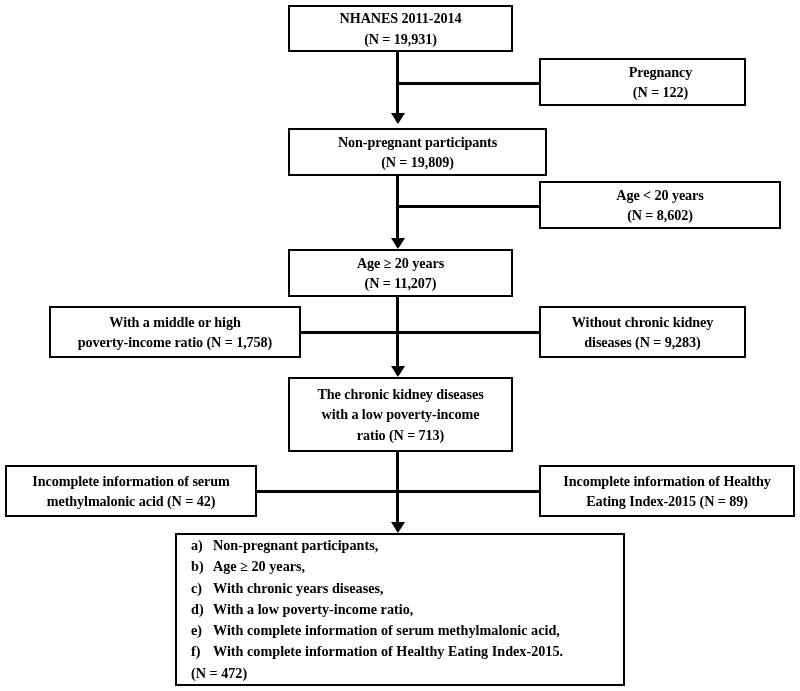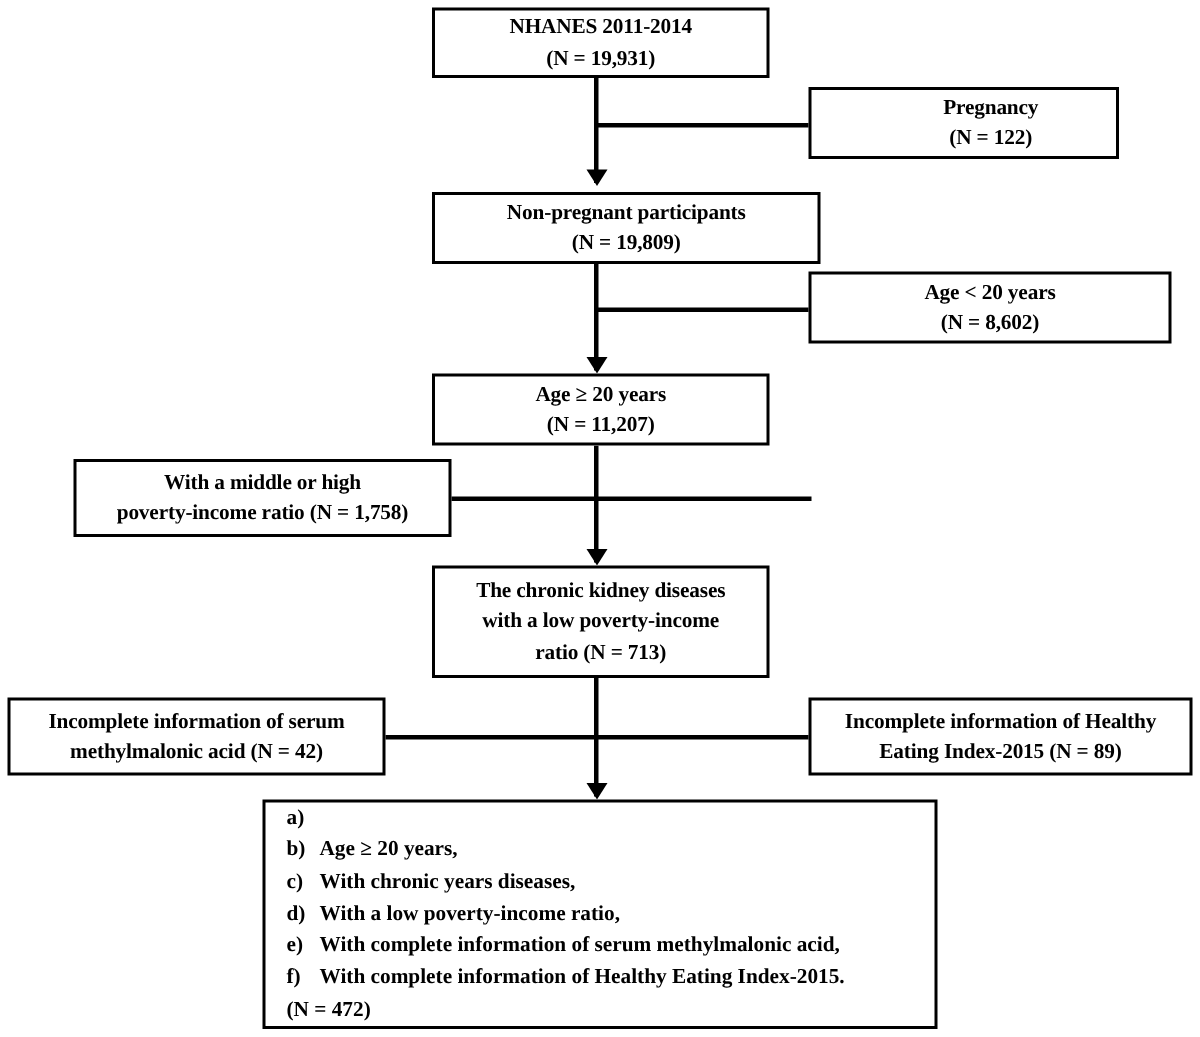--- a/index.html
+++ b/index.html
@@ -132,40 +132,45 @@
   <div class="box" style="left:288px; top:249px; width:225px; height:48px;">
     <span class="ln">Age ≥ 20 years</span>
     <span class="ln">(N = 11,207)</span>
   </div>
 
   <div class="box" style="left:5px; top:306px; width:252px; height:52px;margin-left:44px;">
     <span class="ln">With a middle or high</span>
     <span class="ln">poverty-income ratio (N = 1,758)</span>
   </div>
 
+  <div class="box" style="left:539px; top:306px; width:207px; height:52px;">
+    <span class="ln">Without chronic kidney</span>
+    <span class="ln">diseases (N = 9,283)</span>
+  </div>
 
   <div class="box" style="left:288px; top:377px; width:225px; height:75px;">
     <span class="ln">The chronic kidney diseases</span>
     <span class="ln">with a low poverty-income</span>
     <span class="ln">ratio (N = 713)</span>
   </div>
 
   <div class="box" style="left:5px; top:465px; width:252px; height:52px;">
     <span class="ln">Incomplete information of serum</span>
     <span class="ln">methylmalonic acid (N = 42)</span>
   </div>
 
   <div class="box" style="left:539px; top:465px; width:256px; height:52px;">
     <span class="ln">Incomplete information of Healthy</span>
     <span class="ln">Eating Index-2015 (N = 89)</span>
   </div>
 
   <div class="final-box" style="left:175px; top:533px; width:450px; height:153px;">
     <div class="li">
       <span class="mk">a)</span>
+      <span>Non-pregnant participants,</span>
     </div>
     <div class="li">
       <span class="mk">b)</span>
       <span>Age ≥ 20 years,</span>
     </div>
     <div class="li">
       <span class="mk">c)</span>
       <span>With chronic years diseases,</span>
     </div>
     <div class="li">

